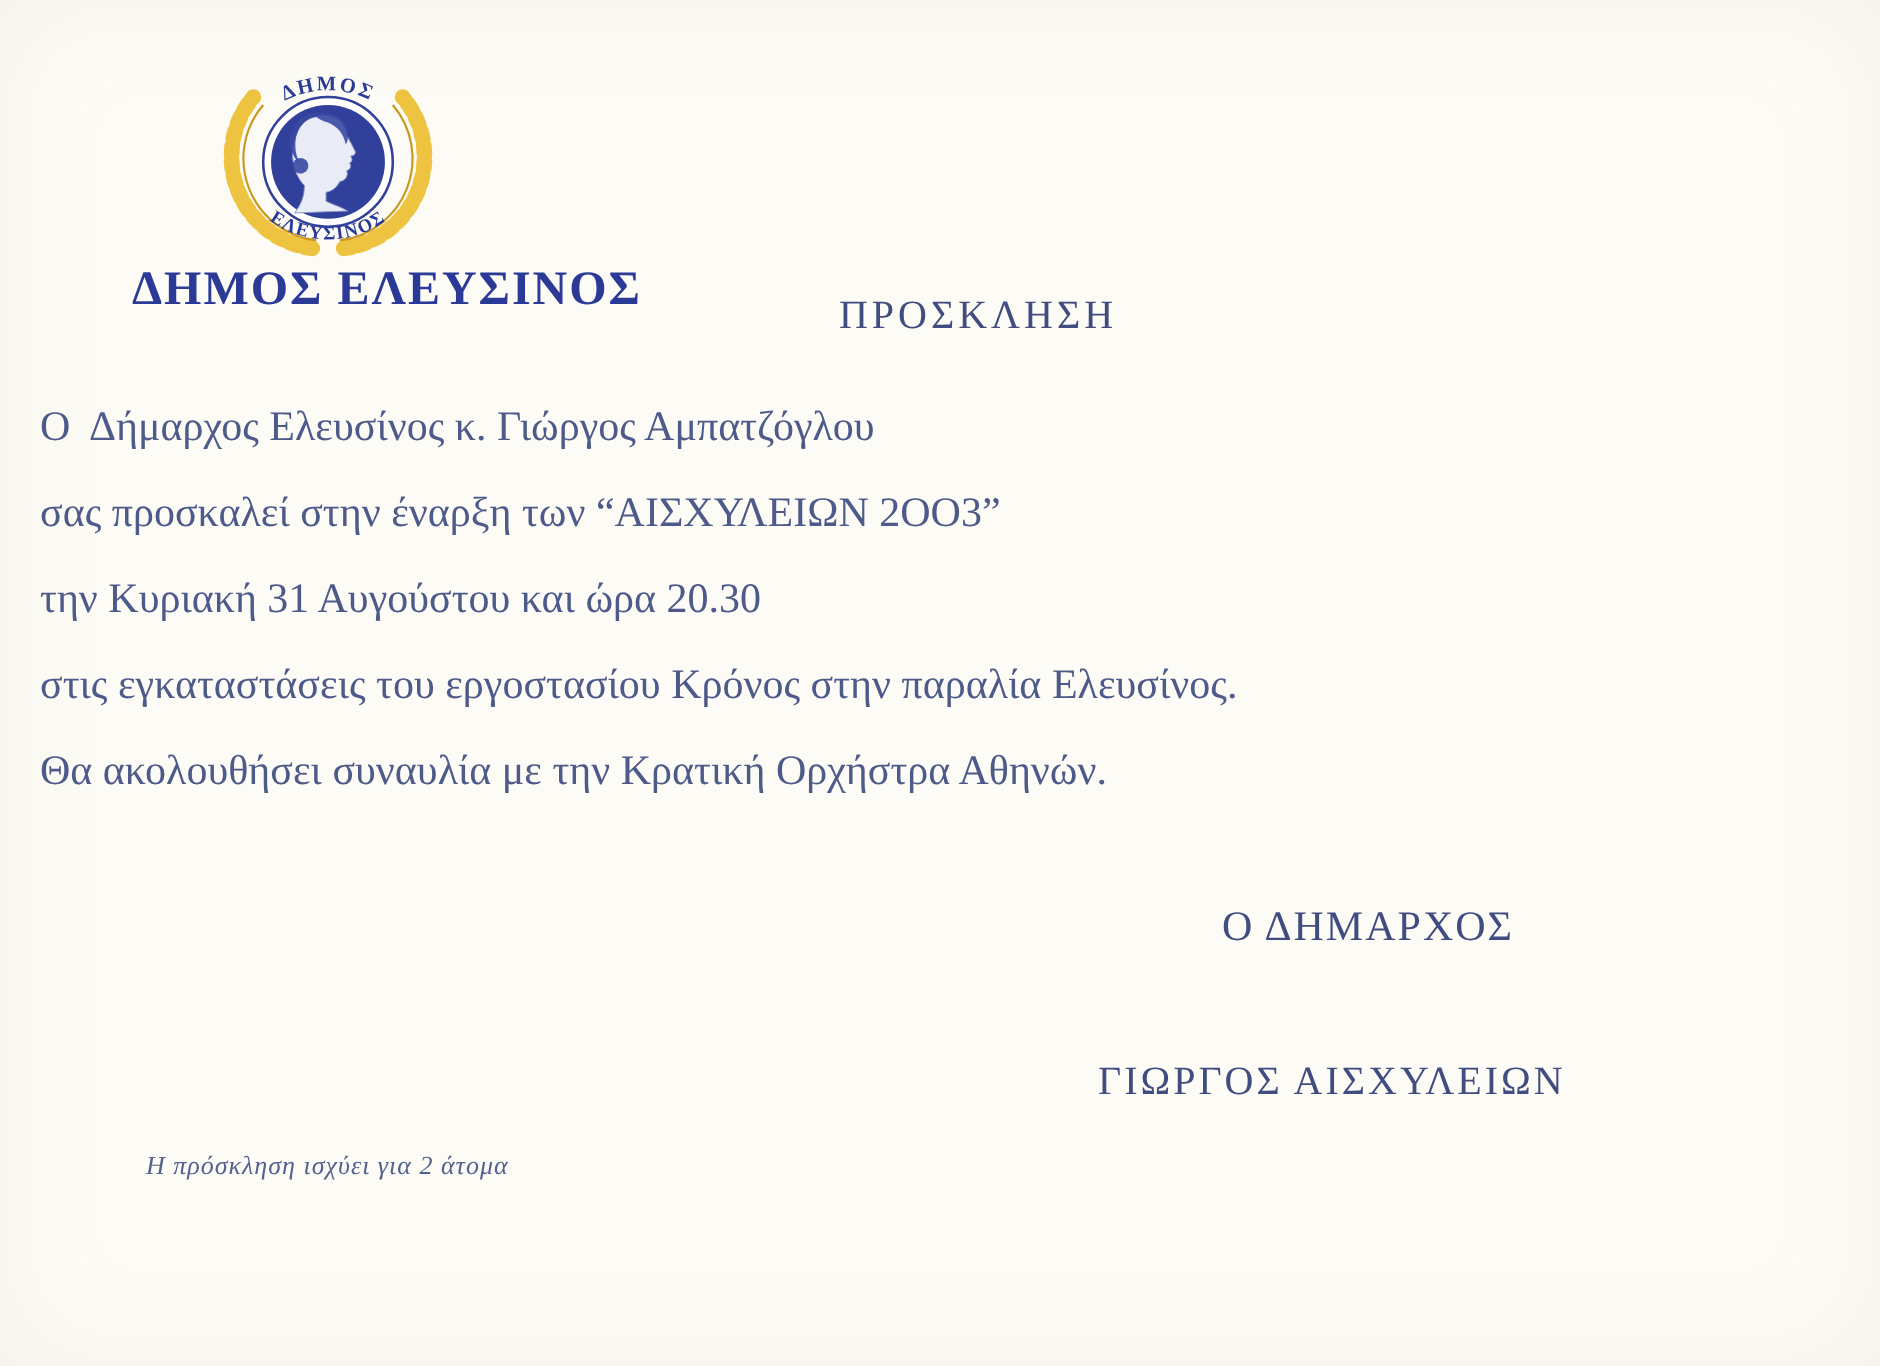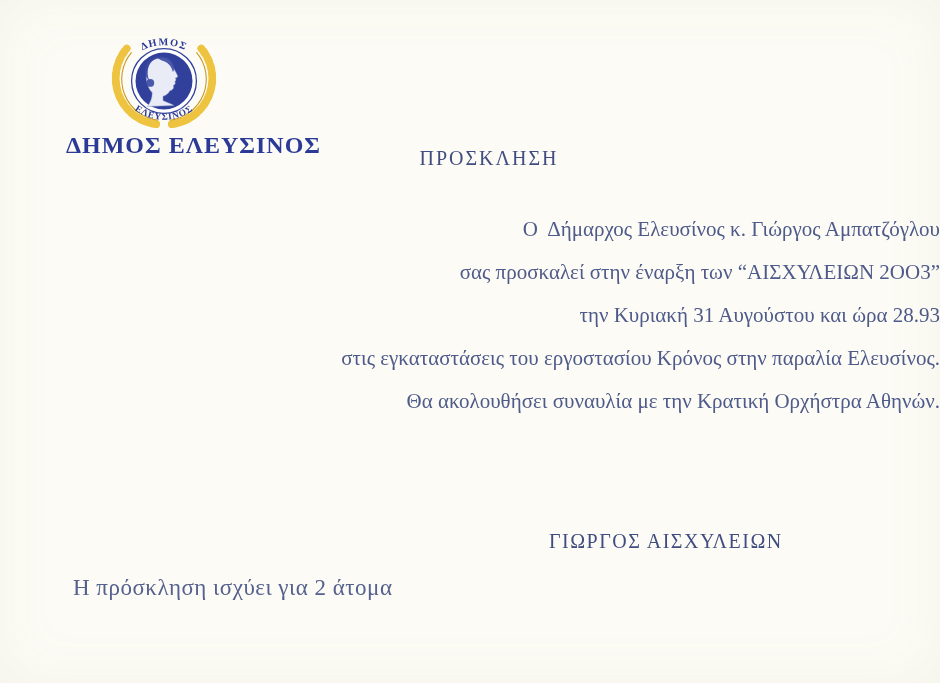--- a/index.html
+++ b/index.html
@@ -31,22 +31,22 @@
   .title{
     position:absolute;left:489px;top:147px;
     transform:translateX(-50%);
     font-size:20px;font-weight:500;
     letter-spacing:2px;
     color:var(--heading,#414d80);
     white-space:nowrap;
   }
   
   .body-lines{
-    position:absolute;left:20px;top:208px;width:920px;
-    text-align:right;
+    position:absolute;left:20px;top:192px;width:920px;
+    text-align:left;
   }
   .body-line{
     height:43px;line-height:43px;
     font-size:21px;
     color:var(--text,#4e5a8a);
     white-space:pre-wrap;
   }
   
   .sig-role{
     position:absolute;left:611px;top:451px;
@@ -55,21 +55,21 @@
     white-space:nowrap;
   }
   .sig-name{
     position:absolute;left:549px;top:530px;
     font-size:20px;letter-spacing:1.5px;
     color:var(--heading,#414d80);
     white-space:nowrap;
   }
   .footnote{
     position:absolute;left:73px;top:575px;
-    font-size:23px;
+    font-size:13px;font-style:italic;
     letter-spacing:0.5px;
     color:var(--footnote,#55618e);
     white-space:nowrap;
   }
   
   .seal-arc-text{
     font-family:"Liberation Serif","DejaVu Serif",serif;
     font-size:10.5px;font-weight:bold;
     letter-spacing:1.2px;
     fill:var(--logo-blue,#2b3a97);
@@ -133,23 +133,24 @@
     </text>
   </svg>
 
   <div class="logo-caption">ΔΗΜΟΣ ΕΛΕΥΣΙΝΟΣ</div>
 
   <div class="title">ΠΡΟΣΚΛΗΣΗ</div>
 
   <div class="body-lines">
     <div class="body-line">Ο  Δήμαρχος Ελευσίνος κ. Γιώργος Αμπατζόγλου</div>
     <div class="body-line">σας προσκαλεί στην έναρξη των “ΑΙΣΧΥΛΕΙΩΝ 2OO3”</div>
-    <div class="body-line">την Κυριακή 31 Αυγούστου και ώρα 28.93</div>
+    <div class="body-line">την Κυριακή 31 Αυγούστου και ώρα 20.30</div>
     <div class="body-line">στις εγκαταστάσεις του εργοστασίου Κρόνος στην παραλία Ελευσίνος.</div>
     <div class="body-line">Θα ακολουθήσει συναυλία με την Κρατική Ορχήστρα Αθηνών.</div>
   </div>
 
+  <div class="sig-role">Ο ΔΗΜΑΡΧΟΣ</div>
 
   <div class="sig-name">ΓΙΩΡΓΟΣ ΑΙΣΧΥΛΕΙΩΝ</div>
 
   <div class="footnote">Η πρόσκληση ισχύει για 2 άτομα</div>
 
 </div>
 
 </body></html>

